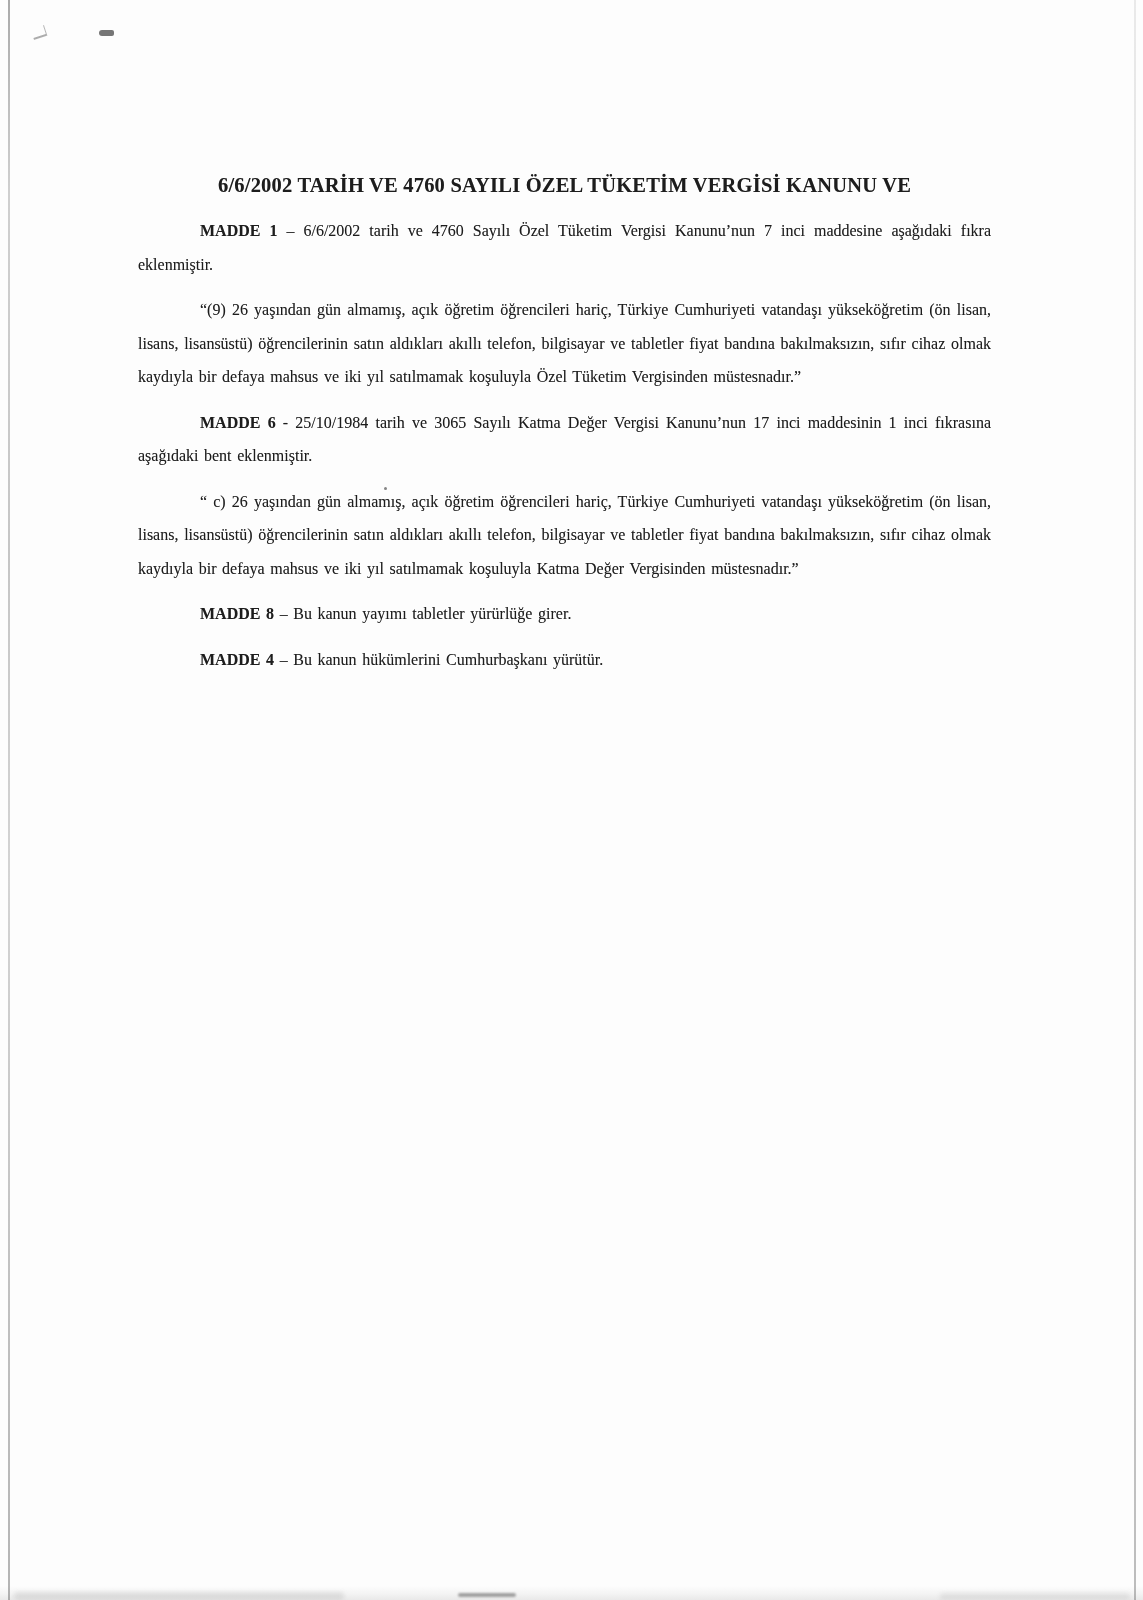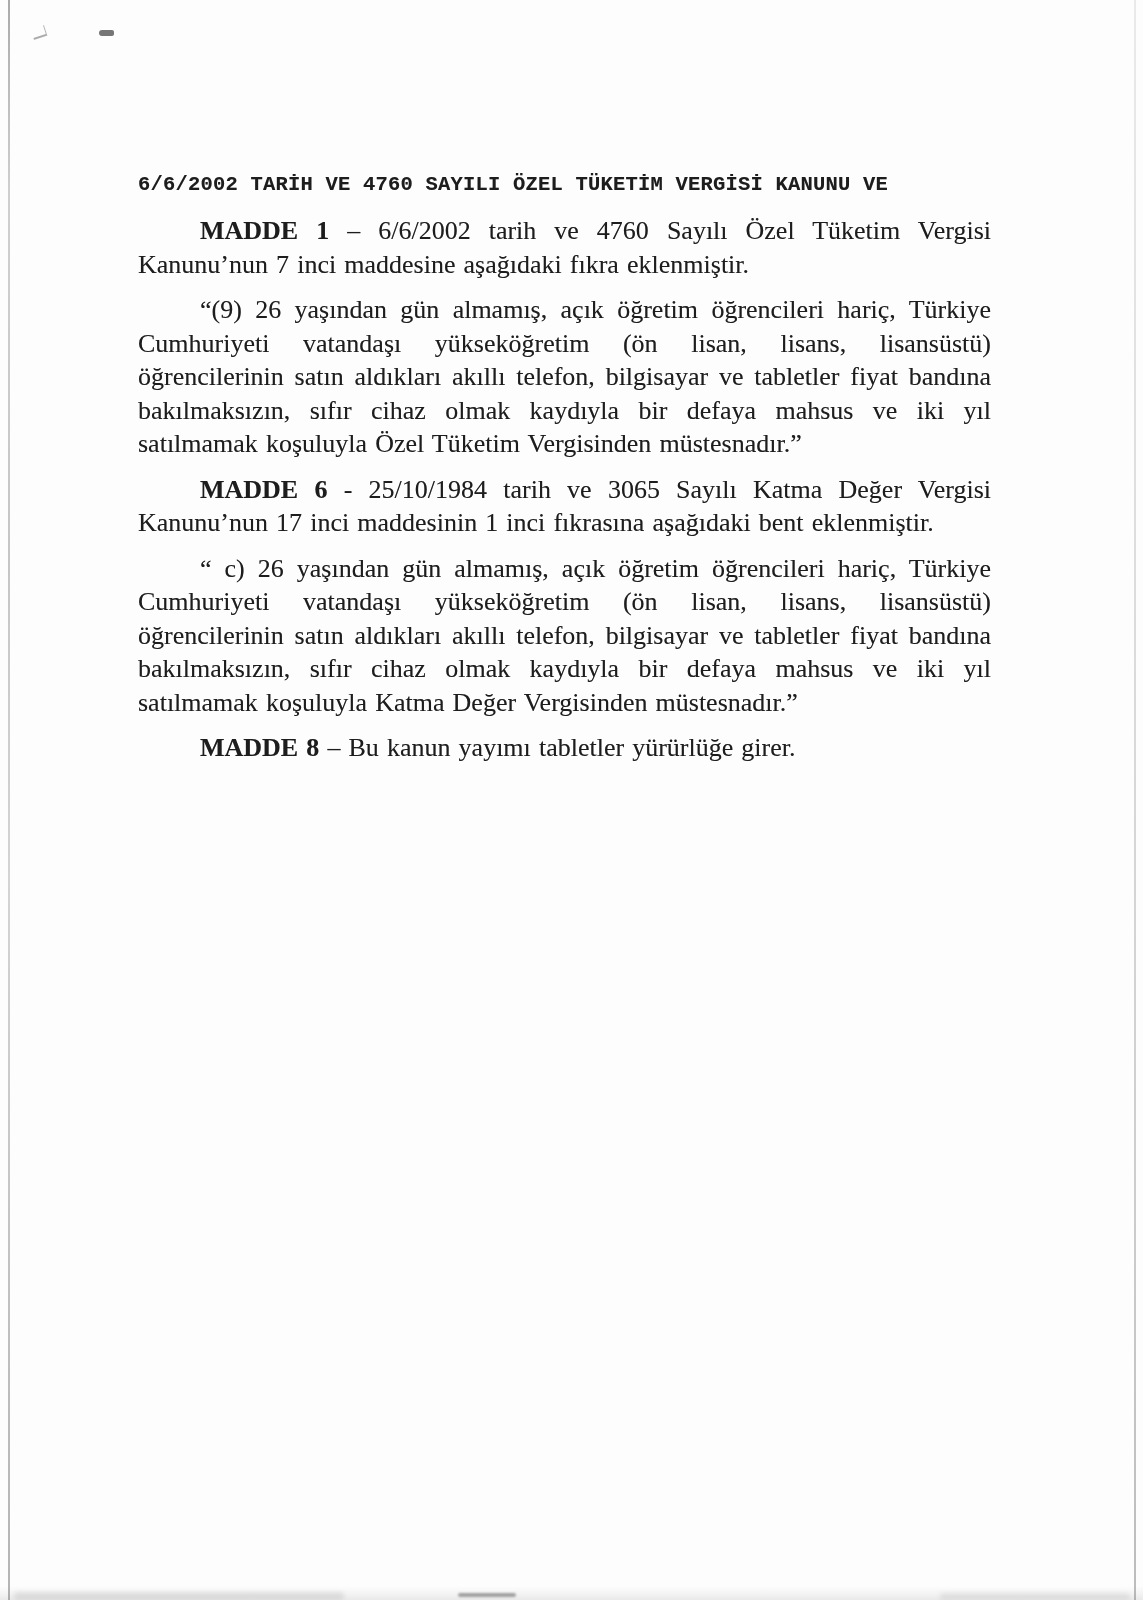--- a/index.html
+++ b/index.html
@@ -116,27 +116,26 @@
     top: 168px;
     width: 853px;
     color: #1d1d1d;
     text-shadow: 0 0 0.6px rgba(25,25,25,0.35);
   }
   .doc-title {
     margin: 0 0 11px 0;
     font-size: 20.5px;
     line-height: 34px;
     font-weight: bold;
-    text-align: left;
+    text-align: center;
     letter-spacing: 0.2px;
-    font-family: Liberation Mono, monospace;
   }
   .para {
     margin: 12px 0 0 0;
-    font-size: 26px;
+    font-size: 16px;
     line-height: 33.5px;
     text-align: justify;
     text-indent: 62px;
     word-spacing: 1.6px;
   }
   .para .lead {
     font-weight: bold;
   }
 </style>
 </head>
@@ -159,20 +158,21 @@
     <p class="para"><span class="lead">MADDE 1</span><span> – 6/6/2002 tarih ve 4760 Sayılı Özel Tüketim Vergisi Kanunu’nun 7 inci maddesine aşağıdaki fıkra eklenmiştir.</span></p>
 
     <p class="para"><span class="lead"></span><span>“(9) 26 yaşından gün almamış, açık öğretim öğrencileri hariç, Türkiye Cumhuriyeti vatandaşı yükseköğretim (ön lisan, lisans, lisansüstü) öğrencilerinin satın aldıkları akıllı telefon, bilgisayar ve tabletler fiyat bandına bakılmaksızın, sıfır cihaz olmak kaydıyla bir defaya mahsus ve iki yıl satılmamak koşuluyla Özel Tüketim Vergisinden müstesnadır.”</span></p>
 
     <p class="para"><span class="lead">MADDE 6</span><span> - 25/10/1984 tarih ve 3065 Sayılı Katma Değer Vergisi Kanunu’nun 17 inci maddesinin 1 inci fıkrasına aşağıdaki bent eklenmiştir.</span></p>
 
     <p class="para"><span class="lead"></span><span>“ c) 26 yaşından gün almamış, açık öğretim öğrencileri hariç, Türkiye Cumhuriyeti vatandaşı yükseköğretim (ön lisan, lisans, lisansüstü) öğrencilerinin satın aldıkları akıllı telefon, bilgisayar ve tabletler fiyat bandına bakılmaksızın, sıfır cihaz olmak kaydıyla bir defaya mahsus ve iki yıl satılmamak koşuluyla Katma Değer Vergisinden müstesnadır.”</span></p>
 
     <p class="para"><span class="lead">MADDE 8</span><span> – Bu kanun yayımı tabletler yürürlüğe girer.</span></p>
 
+    <p class="para"><span class="lead">MADDE 4</span><span> – Bu kanun hükümlerini Cumhurbaşkanı yürütür.</span></p>
 
   </div>
 
   <div class="bottom-band"></div>
   <div class="bottom-smudge-a"></div>
   <div class="bottom-smudge-b"></div>
   <div class="bottom-smudge-c"></div>
 
 </div>
 

